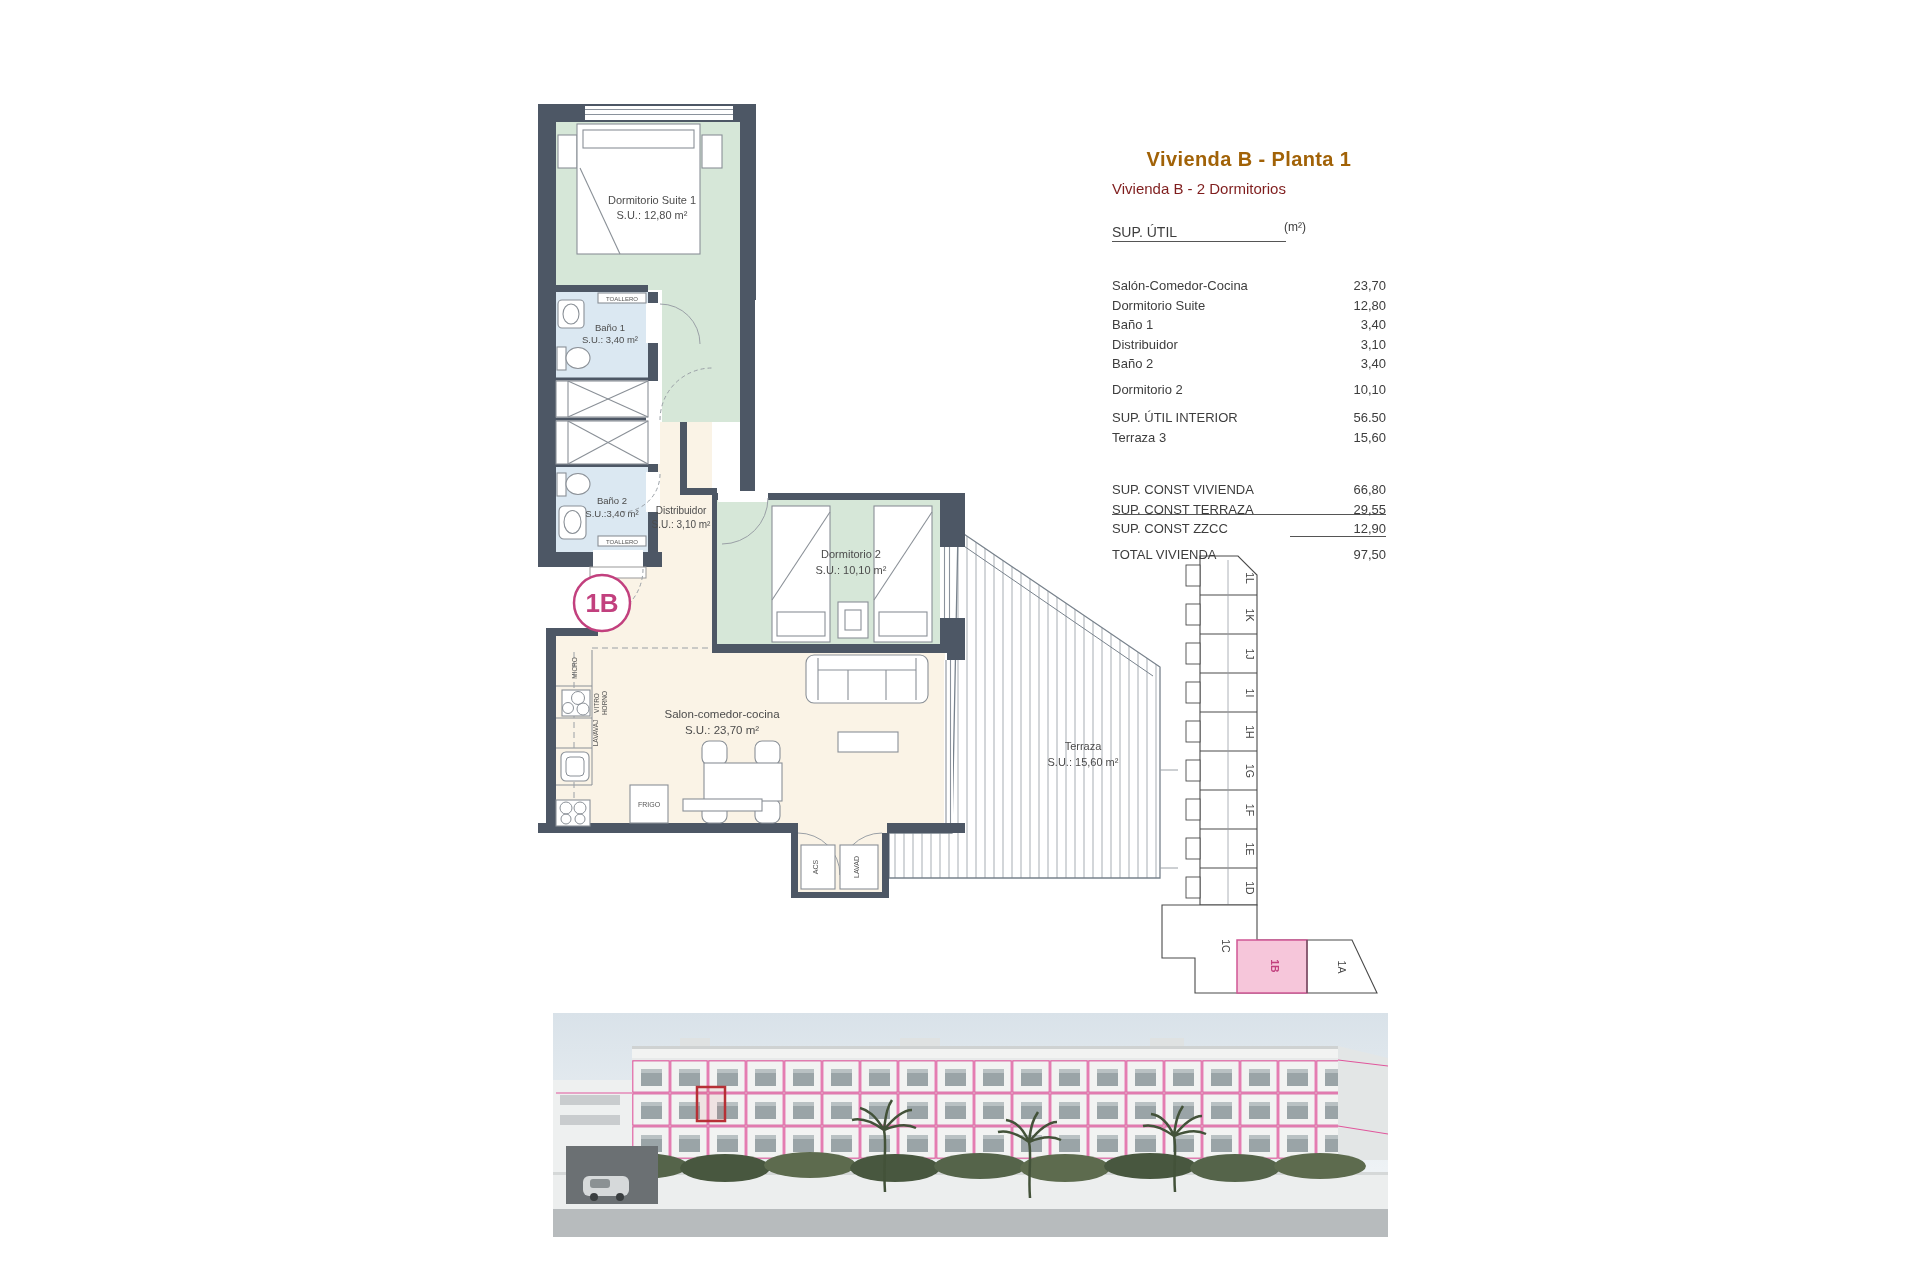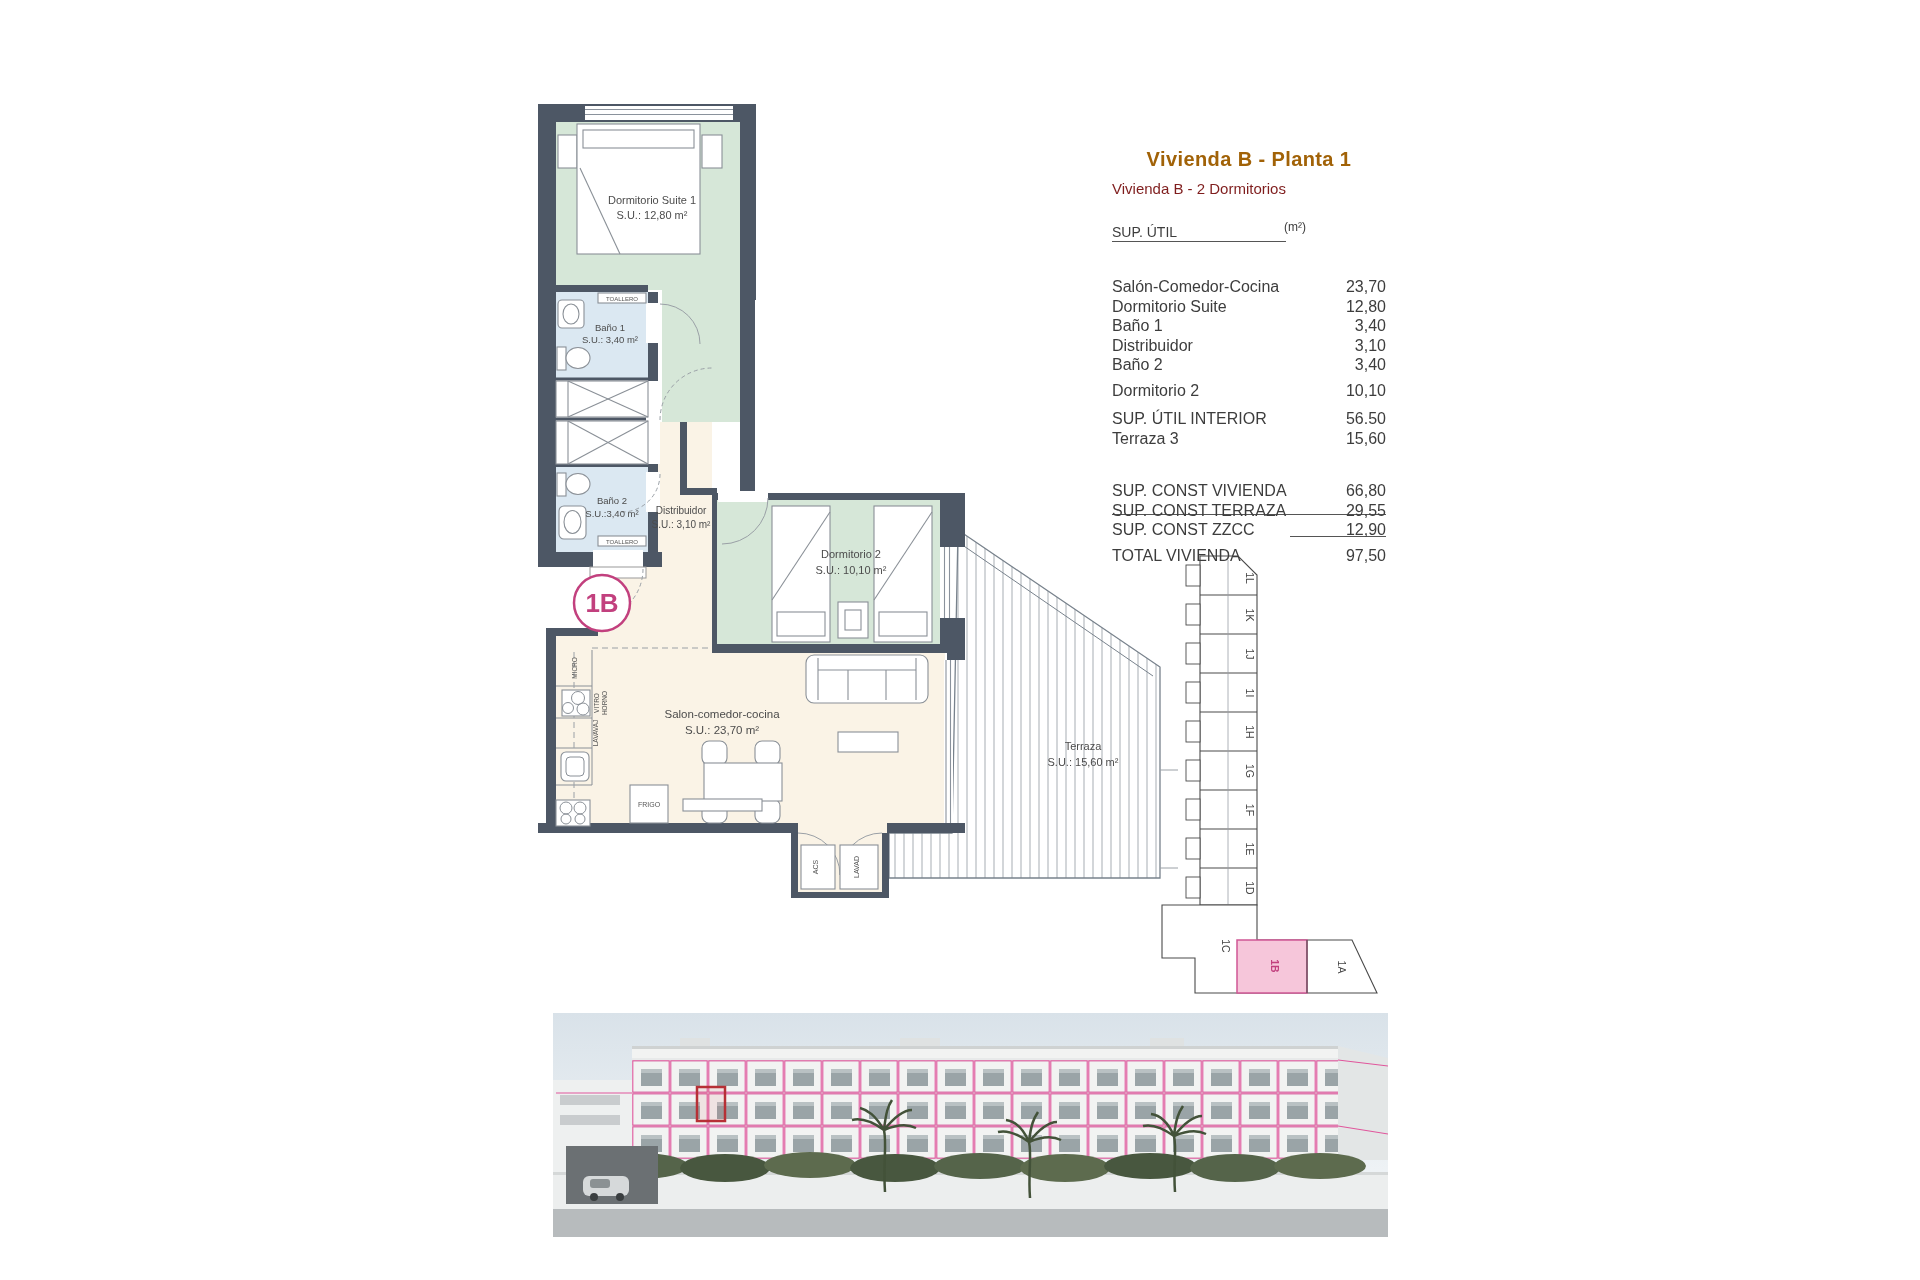--- a/index.html
+++ b/index.html
@@ -9,21 +9,21 @@
 
   
   .panel{position:absolute;left:1112px;top:148px;width:274px;color:#3d3d3d;z-index:2;}
   .title{font-size:20px;font-weight:bold;text-align:center;letter-spacing:.4px;color:#a16207;}
   .subtitle{font-size:15px;font-weight:normal;margin-top:9px;color:#7f1d1d;}
   .hdr{position:relative;margin-top:25px;height:20px;font-size:14px;}
   .hdr .lbl{position:absolute;left:0;top:2px;}
   .hdr .unit{position:absolute;left:172px;top:-2px;font-size:12px;}
   .hdr .rule{position:absolute;left:0;top:19px;width:174px;border-top:1.2px solid #555;}
   .rows{margin-top:4px;}
-  .row{display:flex;align-items:baseline;height:19.5px;font-size:16px;}
+  .row{display:flex;align-items:baseline;height:19.5px;font-size:13px;}
   .row .v{margin-left:auto;margin-top:32px;}
   .row.mt6{margin-top:6px;}
   .row.sub{margin-top:9px;}
   .row.sub .lbl, .row.tot .lbl{flex:1;margin-right:55px;}
   .block2{margin-top:33px;}
   .hline{border-top:1.2px solid #555;margin-top:5px;}
   .vline2{width:96px;margin-left:auto;border-top:1.2px solid #555;margin-top:2px;}
 </style>
 </head>
 <body>

